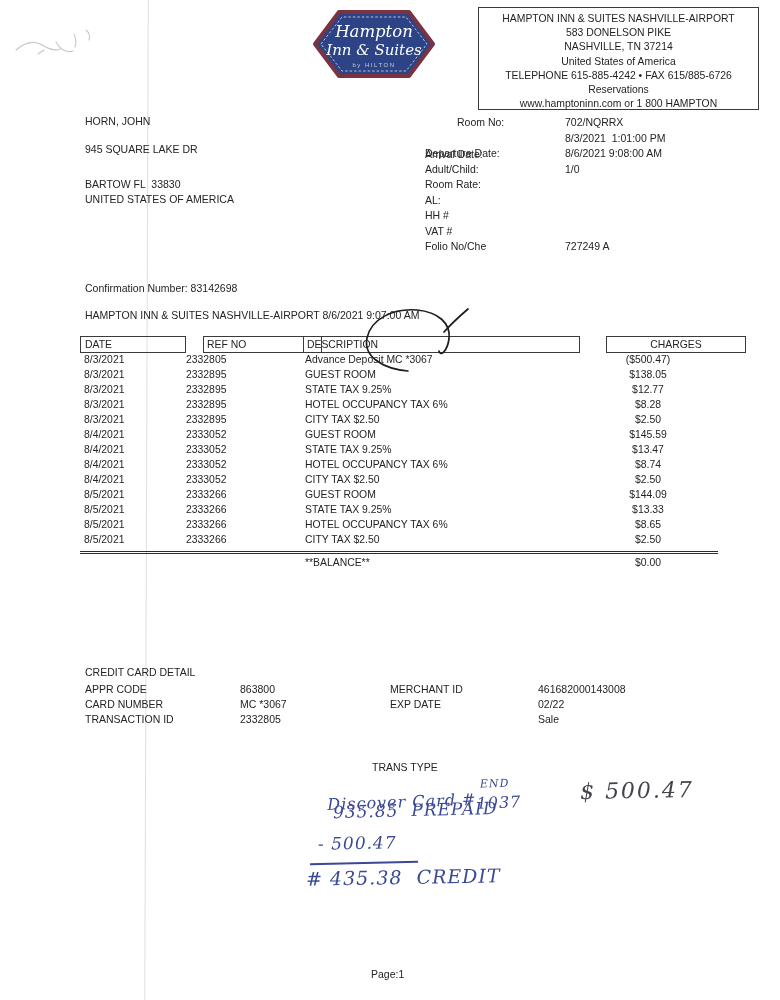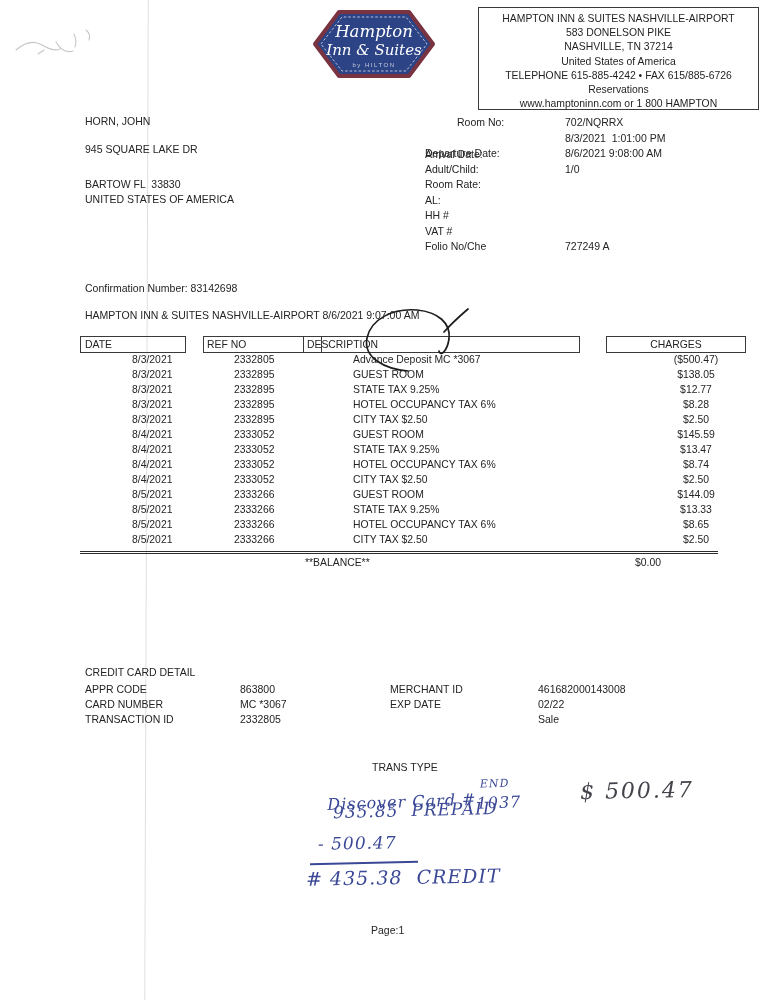--- a/index.html
+++ b/index.html
@@ -15,21 +15,21 @@
   .fold { width:1px; background:#e0e0e2; }
   
   .hotel-box {
     border:1.3px solid #3a3a3a; text-align:center;
     padding-top:4px; font-size:10.4px; line-height:14.2px; color:#1f1f1f;
   }
   
   .folio-table { font-size:10.4px; }
   .hdr-cell { position:absolute; top:0; height:17px; border:1px solid #3a3a3a; }
   .hdr-label { position:absolute; top:2px; }
-  .trow { position:absolute; left:0; width:638px; height:15px;margin-left:48px; }
+  .trow { position:absolute; left:0; width:638px; height:15px; }
   .c-date { position:absolute; left:4px; top:1px; }
   .c-ref  { position:absolute; left:106px; top:1px; }
   .c-desc { position:absolute; left:225px; top:1px; }
   .c-chg  { position:absolute; left:498px; width:140px; top:1px; text-align:center; }
   .dbl-line { border-top:1px solid #2c2c2c; border-bottom:1px solid #2c2c2c; height:3px; }
   
   .hw {
     font-family:"DejaVu Serif", serif; font-style:italic;
     letter-spacing:1px; white-space:pre;
   }
@@ -272,15 +272,15 @@
 
   <div class="abs hw" style="left: 303px; top: 773px; font-size: 16px; transform: rotate(-2deg); color: rgb(58, 72, 150);">
     <span>Discover Card #</span><span style="display:inline-block; position:relative;"><span style="position:absolute; left:4px; top:-12px; font-size:11px;">END</span><span style="position:relative; top:4px;">1037</span></span>
   </div>
   <div class="abs hw" style="left: 333px; top: 800px; font-size: 17px; transform: rotate(-1.5deg); color: rgb(58, 72, 150);">935.85  PREPAID</div>
   <div class="abs hw" style="left: 318px; top: 833px; font-size: 17px; transform: rotate(-1deg); color: rgb(58, 72, 150);">- 500.47</div>
   <div class="abs" style="left: 310px; top: 862px; width: 108px; height: 1.8px; transform: rotate(-1.2deg); background: rgb(58, 72, 150);"></div>
   <div class="abs hw" style="left: 306px; top: 866px; font-size: 19px; transform: rotate(-1deg); color: rgb(58, 72, 150);"># 435.38  CREDIT</div>
   <div class="abs hw" style="left:580px; top:778px; font-size:22px; color:#43434b; letter-spacing:2px; transform:rotate(-1deg);">$ 500.47</div>
 
-  <div class="abs t" style="left:371px; top:924px;">Page:1</div>
+  <div class="abs t" style="left:371px; top:968px;">Page:1</div>
 
 </div>
 
 </body></html>

